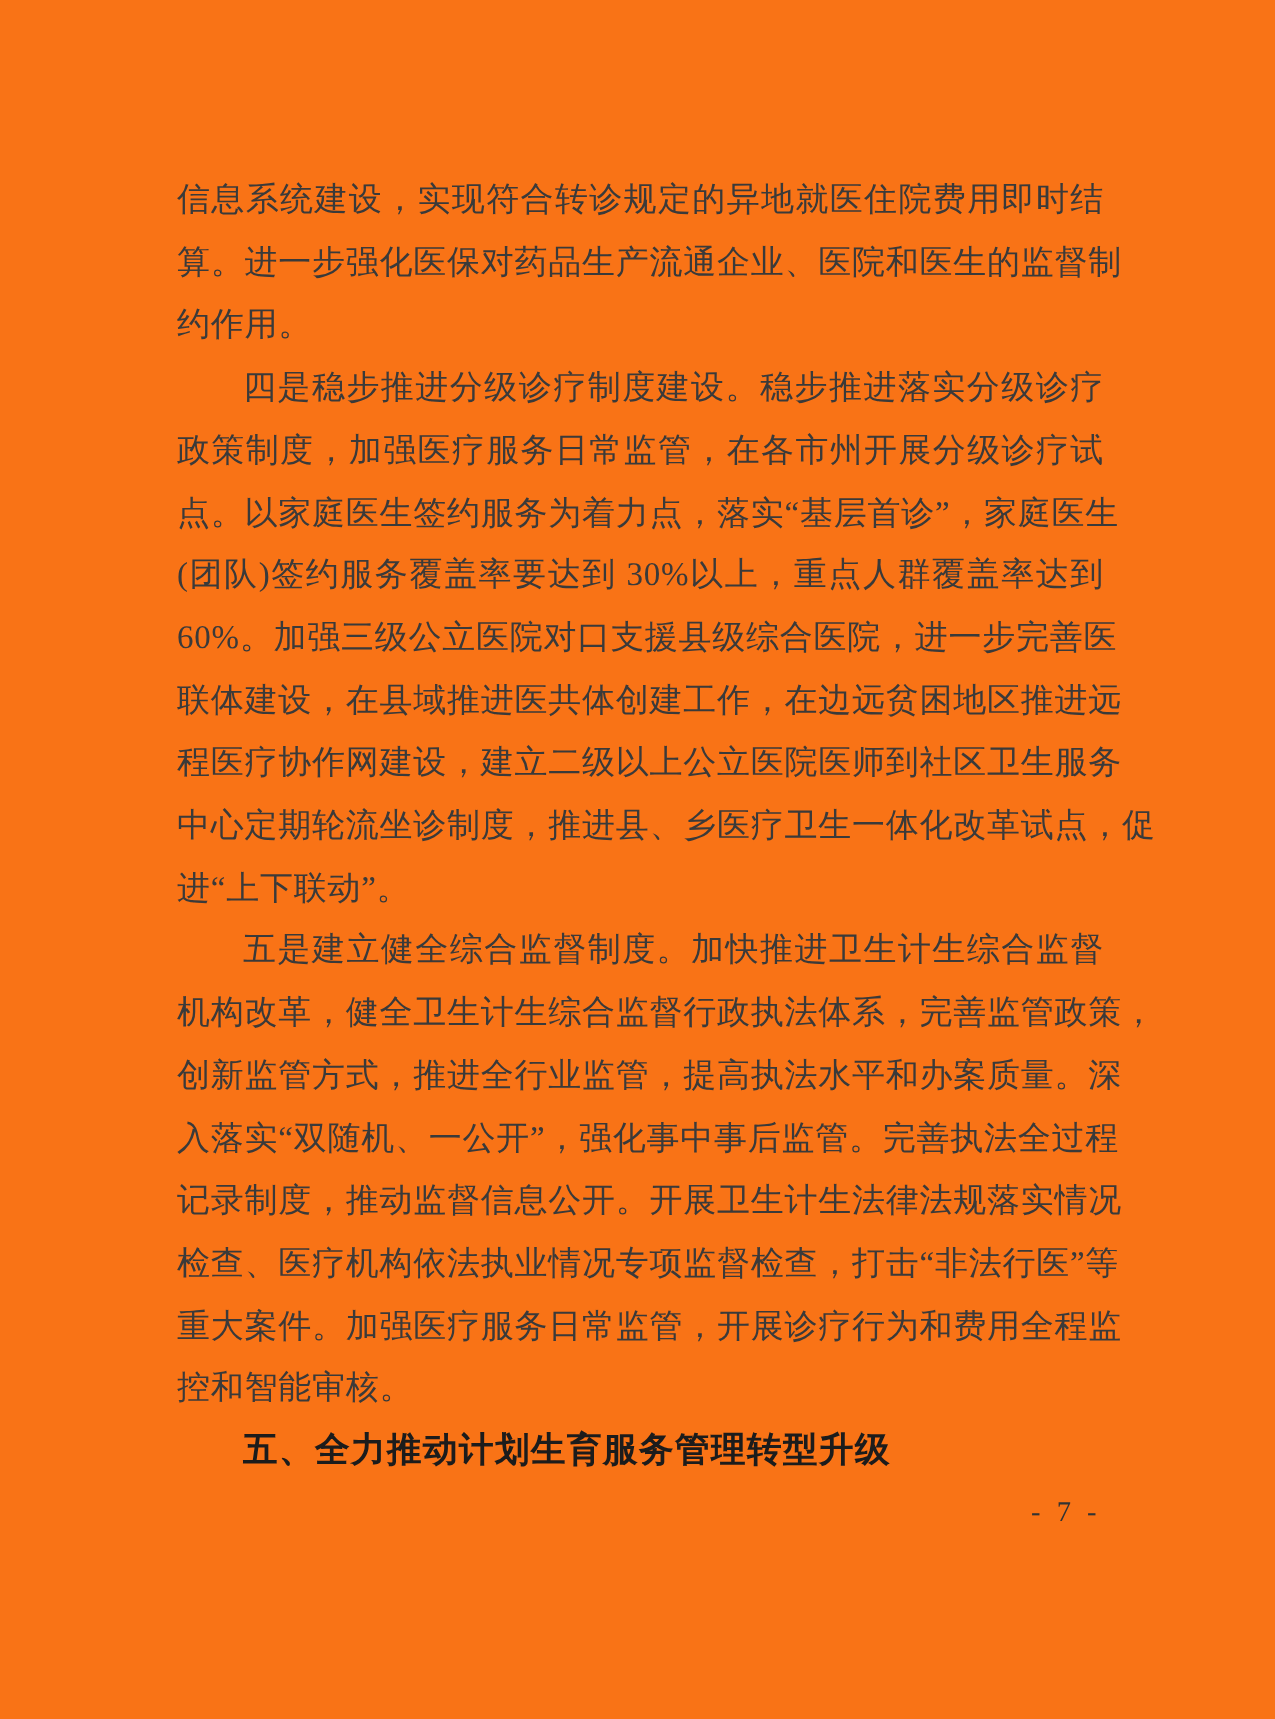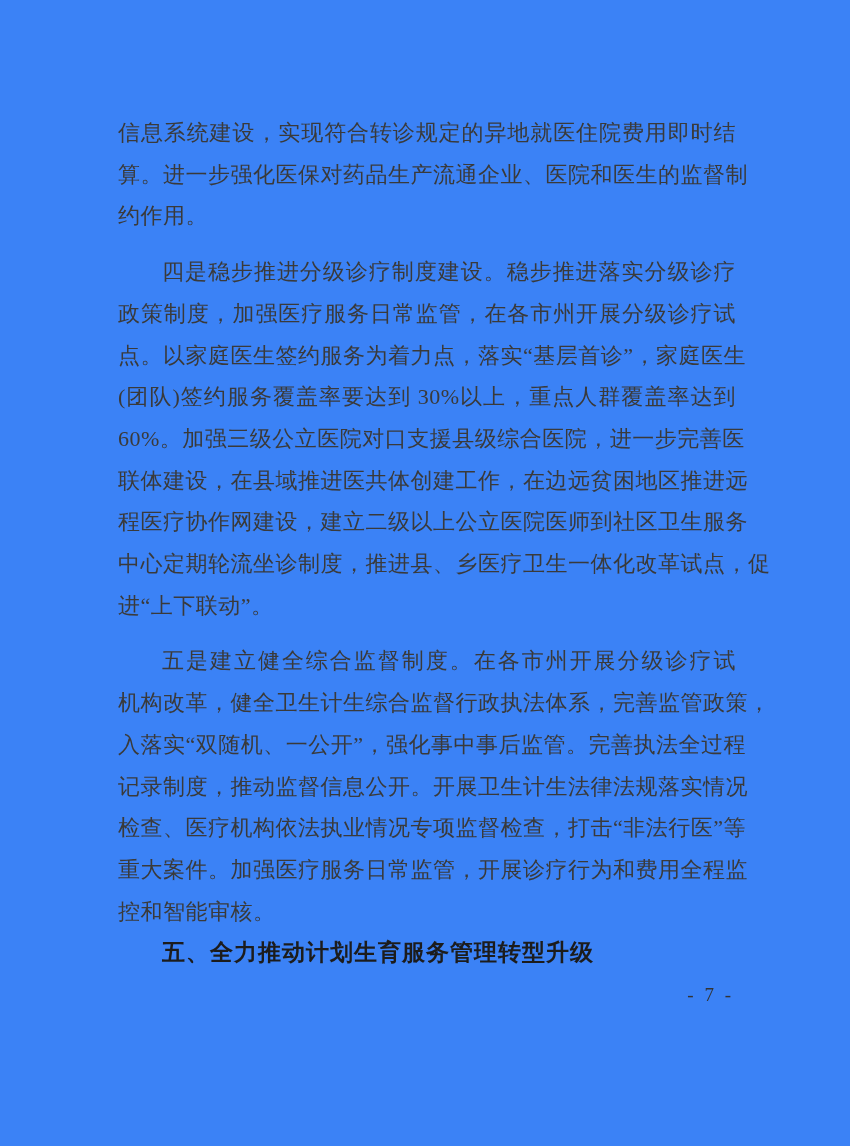--- a/index.html
+++ b/index.html
@@ -4,21 +4,21 @@
 <style>
   html, body {
     margin: 0;
     padding: 0;
     background: #e8e8e8;
   }
   .page {
     position: relative;
     width: 850px;
     height: 1146px;
-    background: #3b82f6;
+    background: #f97316;
     overflow: hidden;
     font-family: "Liberation Serif", serif;
   }
   .text-block {
     position: absolute;
     left: 118px;
     top: 112px;
     width: 618px;
   }
   .line {
@@ -30,21 +30,20 @@
     text-justify: inter-character;
     white-space: nowrap;
     letter-spacing: 0.5px;
   }
   .line.end {
     text-align: center;
     text-align-last: left;
   }
   .line.indent {
     text-indent: 44px;
-    margin-top: 14px;
   }
   .section-heading {
     font-family: "Liberation Sans", sans-serif;
     font-weight: bold;
     font-size: 23px;
     line-height: 41.7px;
     color: #1c1c1c;
     text-indent: 44px;
     letter-spacing: 1px;
   }
@@ -68,22 +67,23 @@
         <div class="line end">约作用。</div>
         <div class="line indent">四是稳步推进分级诊疗制度建设。稳步推进落实分级诊疗</div>
         <div class="line">政策制度，加强医疗服务日常监管，在各市州开展分级诊疗试</div>
         <div class="line">点。以家庭医生签约服务为着力点，落实“基层首诊”，家庭医生</div>
         <div class="line">(团队)签约服务覆盖率要达到 30%以上，重点人群覆盖率达到</div>
         <div class="line">60%。加强三级公立医院对口支援县级综合医院，进一步完善医</div>
         <div class="line">联体建设，在县域推进医共体创建工作，在边远贫困地区推进远</div>
         <div class="line">程医疗协作网建设，建立二级以上公立医院医师到社区卫生服务</div>
         <div class="line">中心定期轮流坐诊制度，推进县、乡医疗卫生一体化改革试点，促</div>
         <div class="line end">进“上下联动”。</div>
-        <div class="line indent">五是建立健全综合监督制度。在各市州开展分级诊疗试</div>
+        <div class="line indent">五是建立健全综合监督制度。加快推进卫生计生综合监督</div>
         <div class="line">机构改革，健全卫生计生综合监督行政执法体系，完善监管政策，</div>
+        <div class="line">创新监管方式，推进全行业监管，提高执法水平和办案质量。深</div>
         <div class="line">入落实“双随机、一公开”，强化事中事后监管。完善执法全过程</div>
         <div class="line">记录制度，推动监督信息公开。开展卫生计生法律法规落实情况</div>
         <div class="line">检查、医疗机构依法执业情况专项监督检查，打击“非法行医”等</div>
         <div class="line">重大案件。加强医疗服务日常监管，开展诊疗行为和费用全程监</div>
         <div class="line end">控和智能审核。</div>
       </div>
     <div class="section-heading">五、全力推动计划生育服务管理转型升级</div>
     <div class="page-number">- 7 -</div>
   </div>
 </div>

